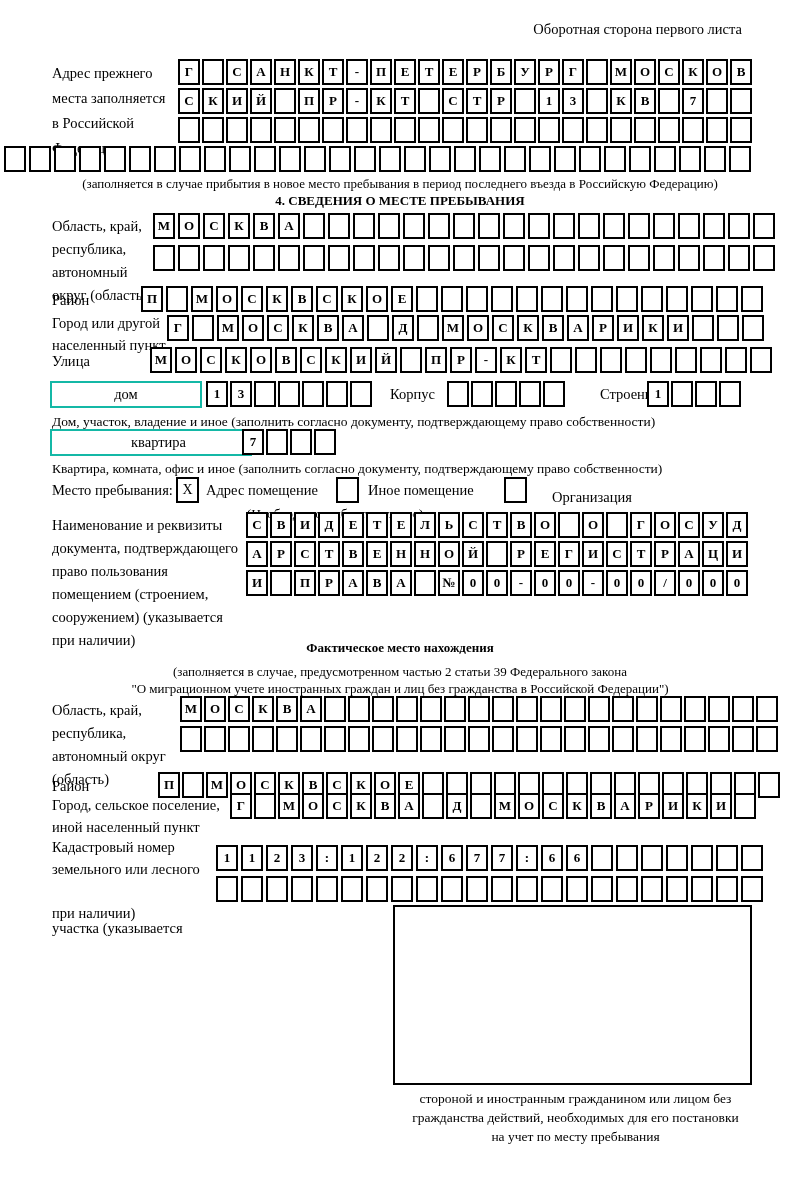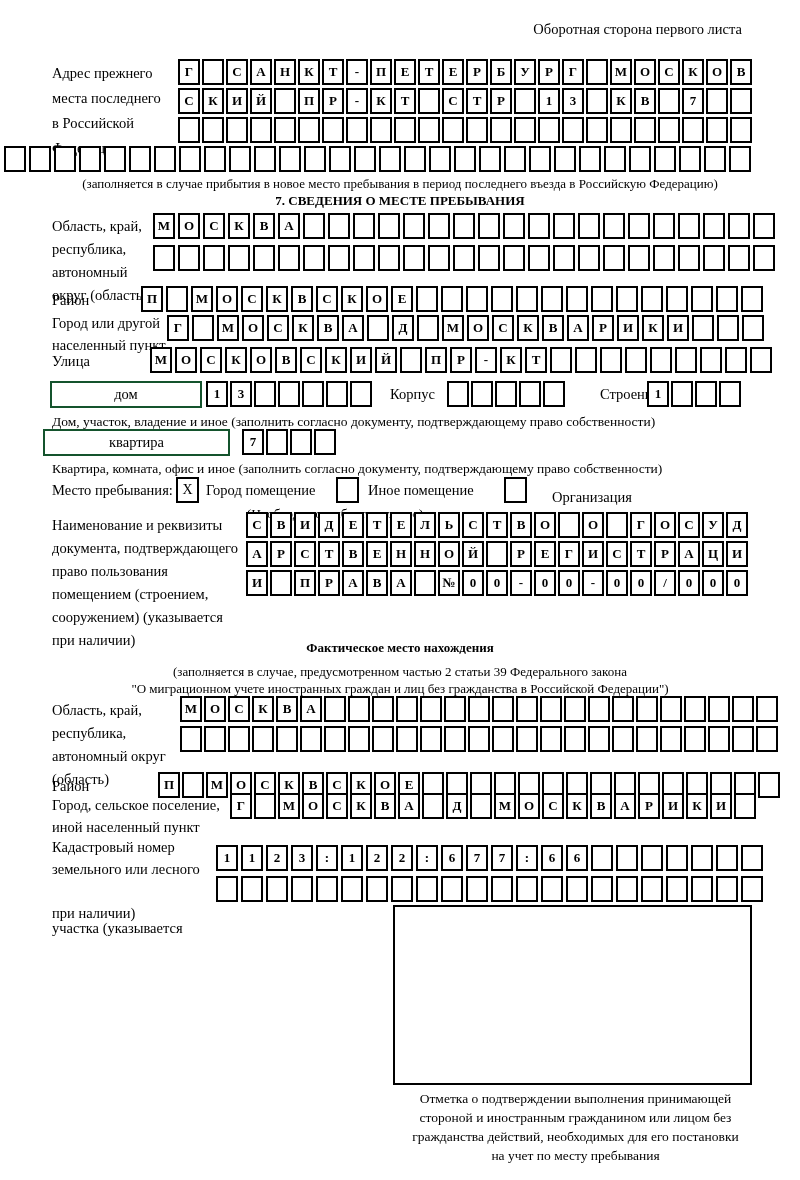--- a/index.html
+++ b/index.html
@@ -17,33 +17,33 @@
   .cell{
     flex:0 0 auto;width:18px;height:22px;border:2px solid #000;
     display:flex;align-items:center;justify-content:center;
     font-size:13px;font-weight:bold;background:#fff;
   }
   .cb{
     position:absolute;width:19px;height:22px;border:2px solid #000;
     text-align:center;font-size:14px;line-height:22px;background:#fff;
   }
   .labelbox{
-    position:absolute;height:23px;border:2px solid #14532d;background:#fff;
+    position:absolute;height:23px;border:2px solid #14b8a6;background:#fff;
     display:flex;align-items:center;justify-content:center;font-size:14.5px;
   }
   .stampbox{position:absolute;border:2px solid #000;background:#fff;}
   .centerbox{text-align:center;}
 </style>
 </head>
 <body>
 
 <div class="abs lbl" style="right:58px;top:18px;">Оборотная сторона первого листа</div>
 
 <div class="abs lbl" style="left:52px;top:62px;">Адрес прежнего</div>
-<div class="abs lbl" style="left:52px;top:87px;">места последнего</div>
+<div class="abs lbl" style="left:52px;top:87px;">места заполняется</div>
 <div class="abs lbl" style="left:52px;top:112px;">в Российской</div>
 <div class="abs lbl" style="left:52px;top:137px;">Федерации</div>
 
 <div class="cellrow" style="left:178px;top:59px;">
     <span class="cell">Г</span>
     <span class="cell"></span>
     <span class="cell">С</span>
     <span class="cell">А</span>
     <span class="cell">Н</span>
     <span class="cell">К</span>
@@ -146,21 +146,21 @@
     <span class="cell"></span>
     <span class="cell"></span>
     <span class="cell"></span>
     <span class="cell"></span>
     <span class="cell"></span>
     <span class="cell"></span>
   </div>
 
 <div class="abs cap title" style="top:175px;font-weight:normal;">(заполняется в случае прибытия в новое место пребывания в период последнего въезда в Российскую Федерацию)</div>
 
-<div class="abs title" style="top:193px;">7. СВЕДЕНИЯ О МЕСТЕ ПРЕБЫВАНИЯ</div>
+<div class="abs title" style="top:193px;">4. СВЕДЕНИЯ О МЕСТЕ ПРЕБЫВАНИЯ</div>
 
 <div class="abs lbl" style="left:52px;top:215px;">Область, край,</div>
 <div class="abs lbl" style="left:52px;top:238px;">республика,</div>
 <div class="abs lbl" style="left:52px;top:261px;">автономный</div>
 <div class="abs lbl" style="left:52px;top:284px;">округ (область)</div>
 <div class="cellrow g3" style="left:153px;top:213px;">
     <span class="cell">М</span>
     <span class="cell">О</span>
     <span class="cell">С</span>
     <span class="cell">К</span>
@@ -321,32 +321,32 @@
   </div>
 <div class="abs lbl" style="left:572px;top:383px;margin-left:28px;">Строение</div>
 <div class="cellrow" style="left:647px;top:381px;">
     <span class="cell">1</span>
     <span class="cell"></span>
     <span class="cell"></span>
     <span class="cell"></span>
   </div>
 <div class="abs cap" style="left:52px;top:413px;">Дом, участок, владение и иное (заполнить согласно документу, подтверждающему право собственности)</div>
 
-<div class="labelbox" style="left:43px;top:429px;width:183px;">квартира</div>
+<div class="labelbox" style="left:50px;top:429px;width:183px;padding-left:15px;">квартира</div>
 <div class="cellrow" style="left:242px;top:429px;">
     <span class="cell">7</span>
     <span class="cell"></span>
     <span class="cell"></span>
     <span class="cell"></span>
   </div>
 <div class="abs cap" style="left:52px;top:460px;">Квартира, комната, офис и иное (заполнить согласно документу, подтверждающему право собственности)</div>
 
 <div class="abs lbl" style="left:52px;top:479px;">Место пребывания:</div>
 <div class="cb" style="left:176px;top:477px;">X</div>
-<div class="abs lbl" style="left:206px;top:479px;">Город помещение</div>
+<div class="abs lbl" style="left:206px;top:479px;">Адрес помещение</div>
 <div class="cb" style="left:336px;top:477px;"></div>
 <div class="abs lbl" style="left:368px;top:479px;">Иное помещение</div>
 <div class="cb" style="left:504px;top:477px;"></div>
 <div class="abs lbl" style="left:552px;top:486px;">Организация</div>
 <div class="abs cap centerbox" style="left:170px;top:505px;width:330px;">(Необходимо выбрать нужное)</div>
 
 <div class="abs lbl" style="left:52px;top:514px;">Наименование и реквизиты</div>
 <div class="abs lbl" style="left:52px;top:537px;">документа, подтверждающего</div>
 <div class="abs lbl" style="left:52px;top:560px;">право пользования</div>
 <div class="abs lbl" style="left:52px;top:583px;">помещением (строением,</div>
@@ -590,17 +590,16 @@
     <span class="cell"></span>
     <span class="cell"></span>
     <span class="cell"></span>
     <span class="cell"></span>
     <span class="cell"></span>
     <span class="cell"></span>
   </div>
 
 <div class="stampbox" style="left:393px;top:905px;width:355px;height:176px;"></div>
 <div class="abs cap centerbox" style="left:383px;top:1089px;width:385px;white-space:normal;line-height:19px;">
-  <div>Отметка о подтверждении выполнения принимающей</div>
   <div>стороной и иностранным гражданином или лицом без</div>
   <div>гражданства действий, необходимых для его постановки</div>
   <div>на учет по месту пребывания</div>
 </div>
 
 </body></html>

